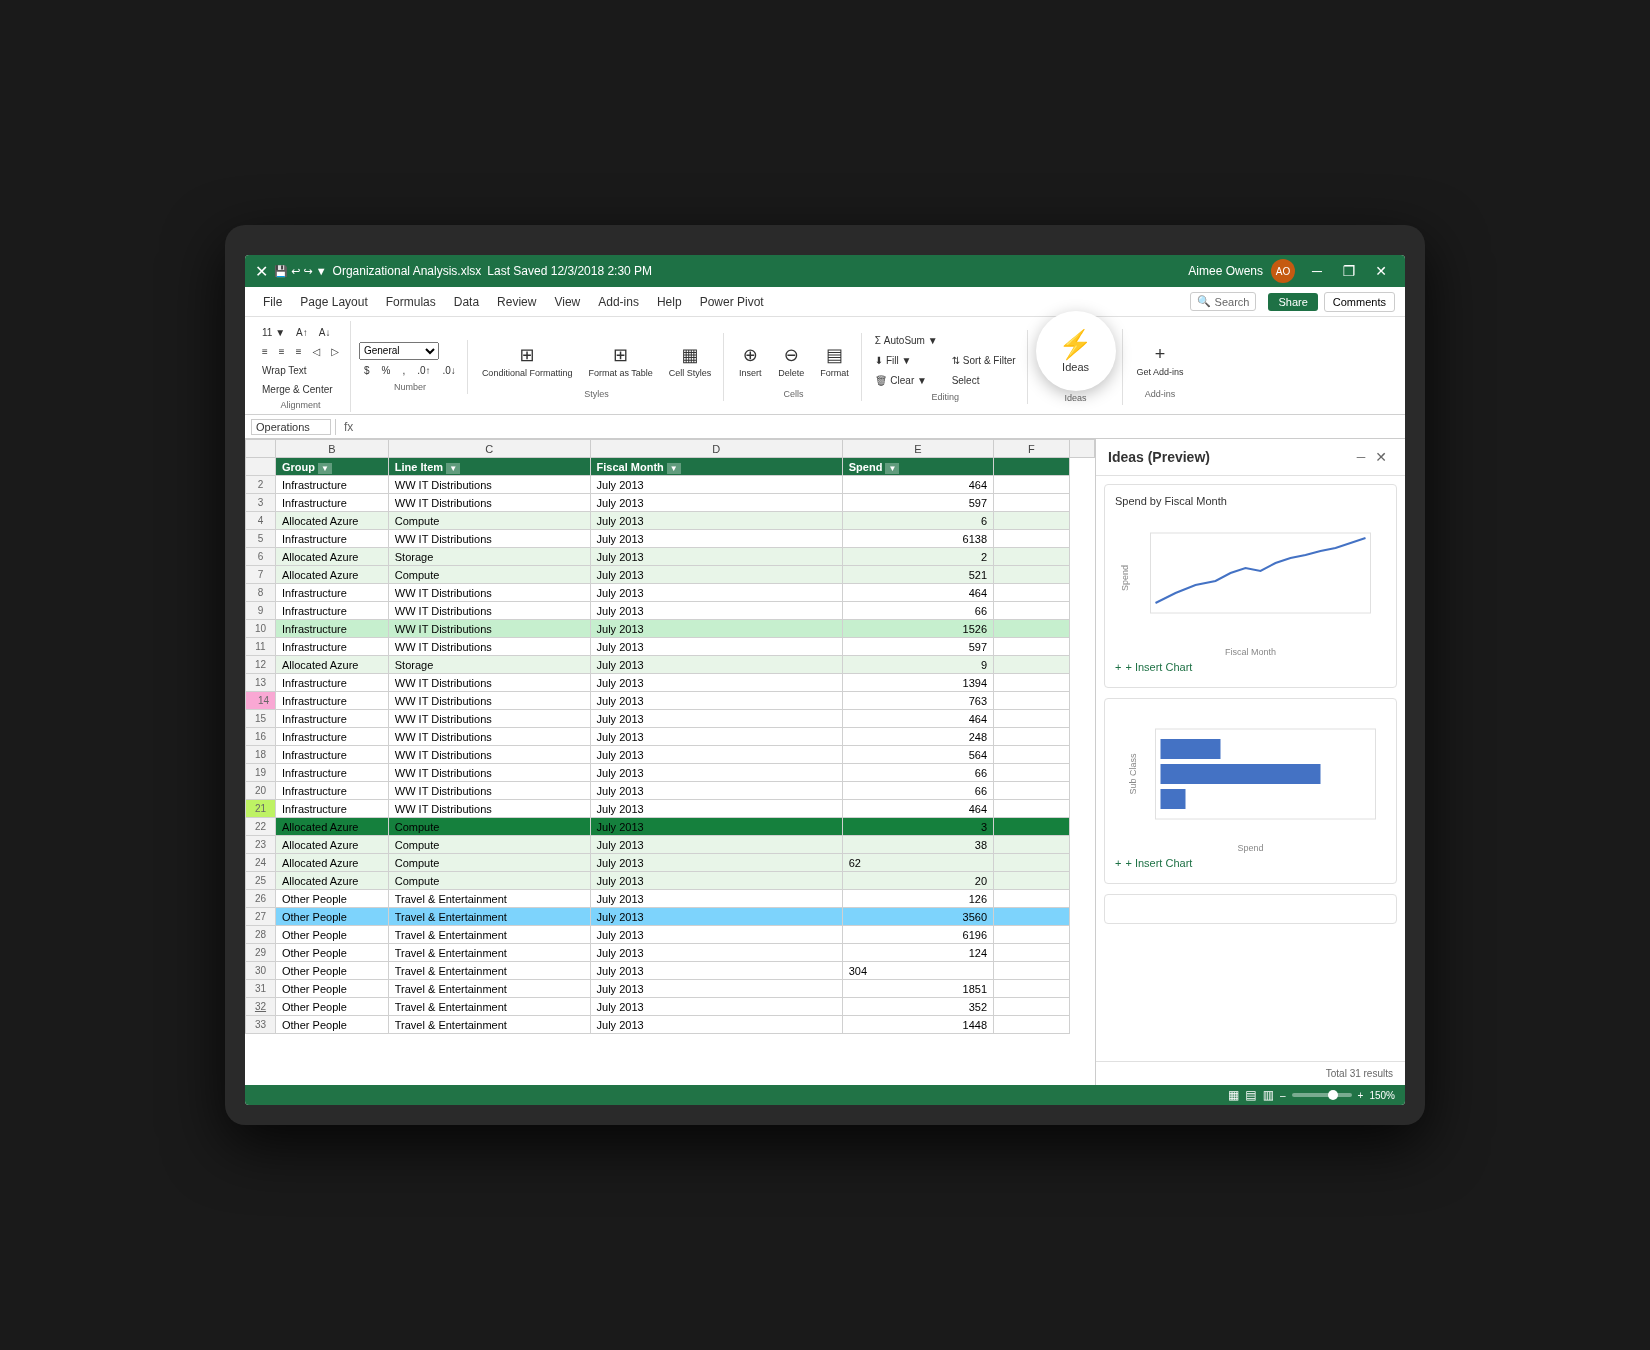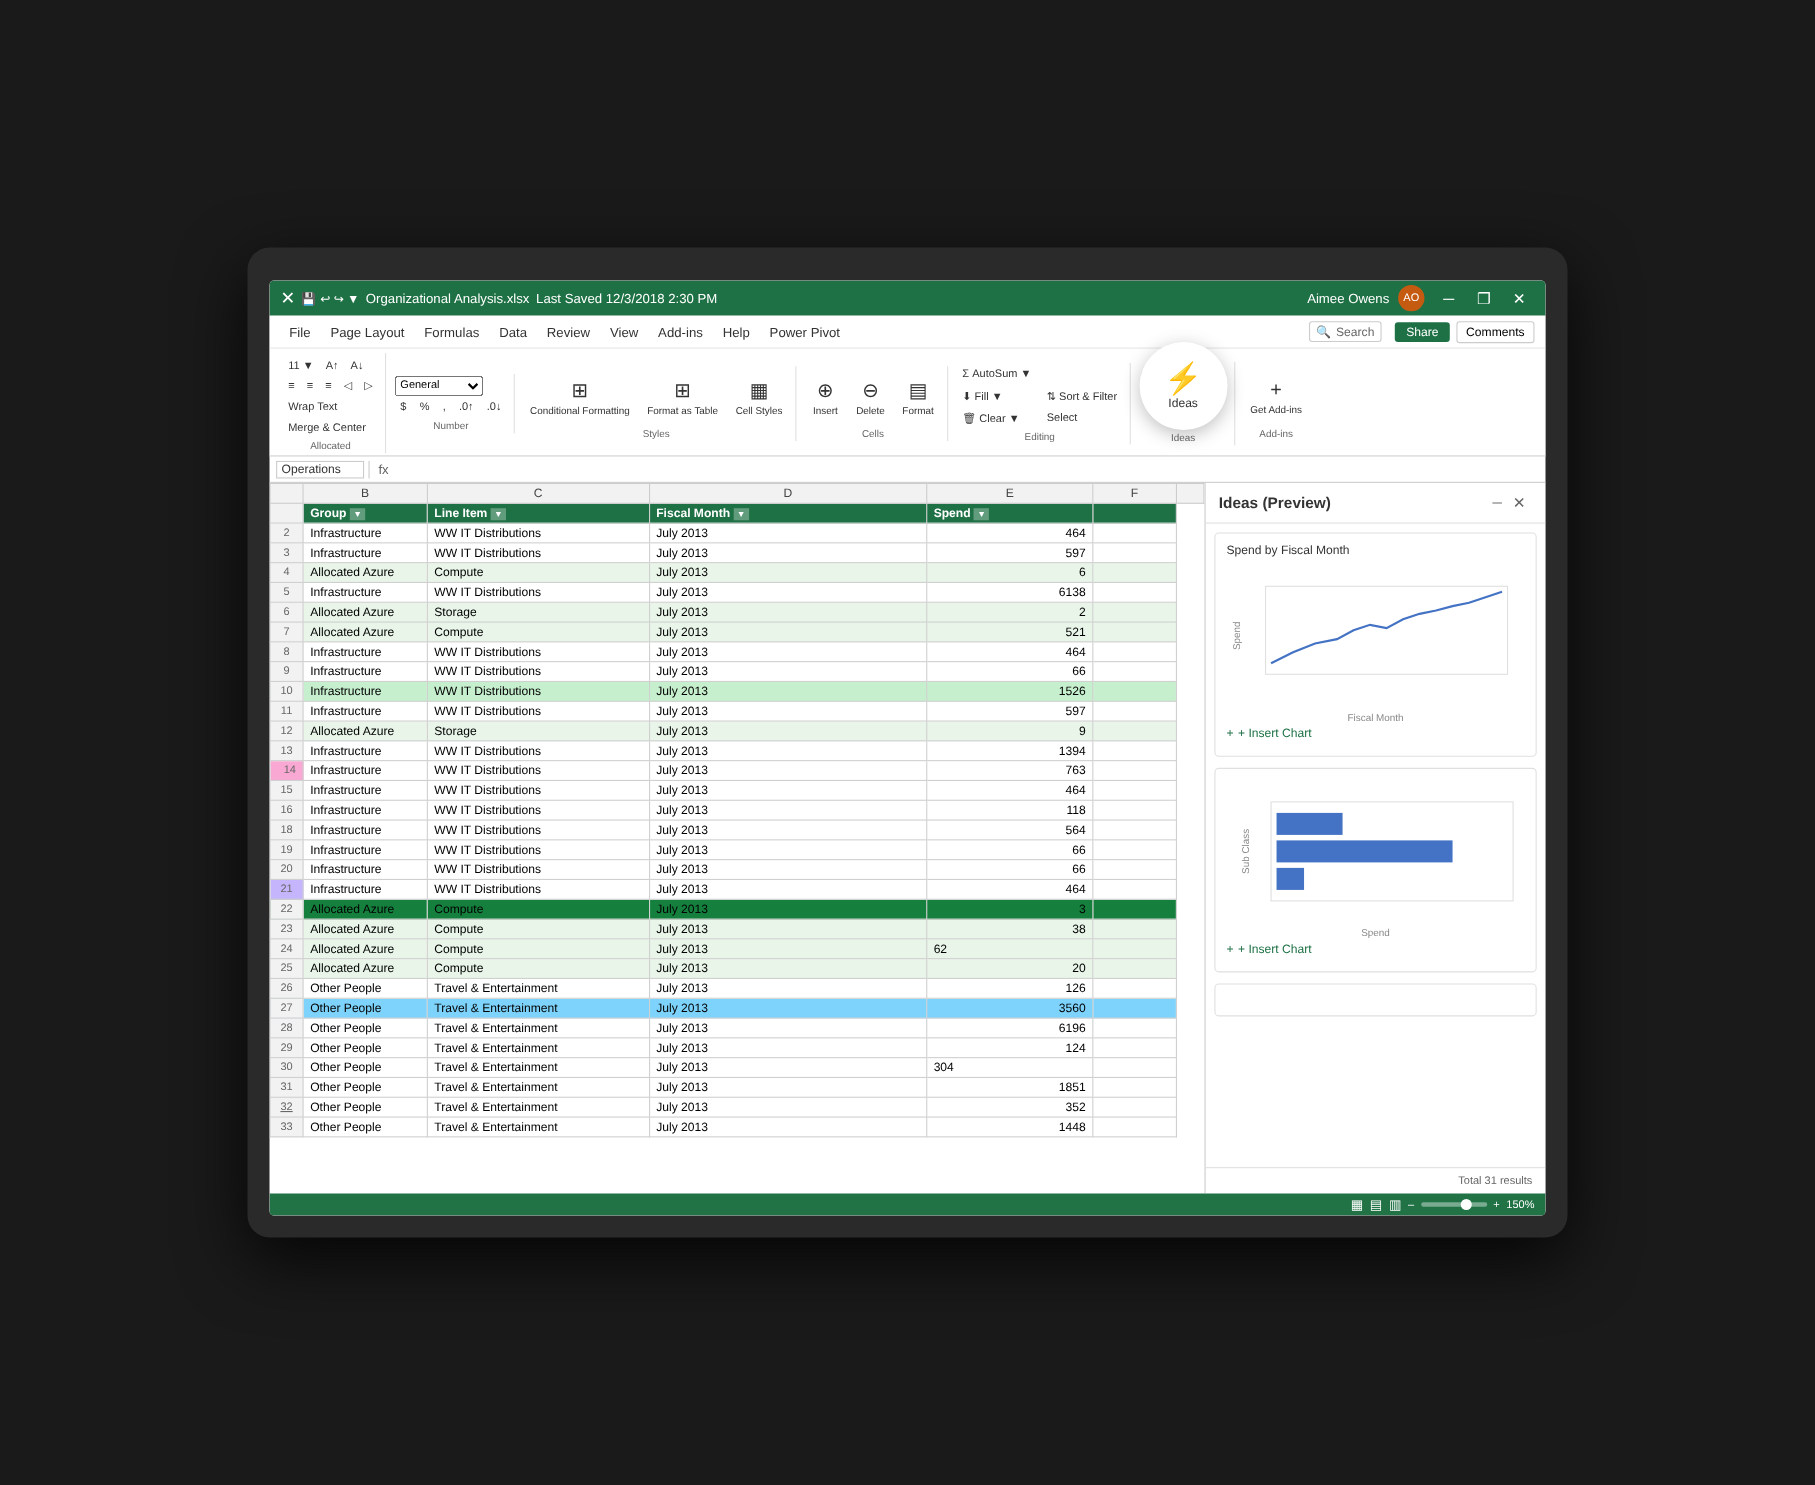--- a/index.html
+++ b/index.html
@@ -395,21 +395,21 @@
                 <button class="rb-btn-sm">▷</button>
               </div>
               <div style="display:flex;gap:1px;align-items:center;">
                 <button class="rb-btn-sm">Wrap Text</button>
               </div>
               <div style="display:flex;gap:1px;align-items:center;">
                 <button class="rb-btn-sm">Merge &amp; Center</button>
               </div>
             </div>
           </div>
-          <span class="ribbon-section-label">Allocated</span>
+          <span class="ribbon-section-label">Alignment</span>
         </div>
 
         <div class="ribbon-section">
           <div style="display:flex;flex-direction:column;gap:2px;">
             <select style="font-size:10px;width:80px;height:18px;">
               <option>General</option>
             </select>
             <div style="display:flex;gap:2px;">
               <button class="rb-btn-sm">$</button>
               <button class="rb-btn-sm">%</button>
@@ -645,21 +645,21 @@
                 <td>WW IT Distributions</td>
                 <td>July 2013</td>
                 <td style="text-align: right;">464</td>
                 <td></td>
               </tr>
               <tr style="background: rgb(255, 255, 255);">
                 <td style="background: rgb(242, 242, 242); text-align: center; font-size: 10px; color: rgb(102, 102, 102);">16</td>
                 <td>Infrastructure</td>
                 <td>WW IT Distributions</td>
                 <td>July 2013</td>
-                <td style="text-align: right;">118</td>
+                <td style="text-align: right;">248</td>
                 <td></td>
               </tr>
               <tr style="background: rgb(255, 255, 255);">
                 <td style="background: rgb(242, 242, 242); text-align: center; font-size: 10px; color: rgb(102, 102, 102);">18</td>
                 <td>Infrastructure</td>
                 <td>WW IT Distributions</td>
                 <td>July 2013</td>
                 <td style="text-align: right;">564</td>
                 <td></td>
               </tr>
@@ -673,21 +673,21 @@
               </tr>
               <tr style="background: rgb(255, 255, 255);">
                 <td style="background: rgb(242, 242, 242); text-align: center; font-size: 10px; color: rgb(102, 102, 102);">20</td>
                 <td>Infrastructure</td>
                 <td>WW IT Distributions</td>
                 <td>July 2013</td>
                 <td style="text-align: right;">66</td>
                 <td></td>
               </tr>
               <tr style="background: rgb(255, 255, 255);">
-                <td style="background: #c4b5fd; text-align: center; font-size: 10px; color: rgb(102, 102, 102);">21</td>
+                <td style="background: #bef264; text-align: center; font-size: 10px; color: rgb(102, 102, 102);">21</td>
                 <td>Infrastructure</td>
                 <td>WW IT Distributions</td>
                 <td>July 2013</td>
                 <td style="text-align: right;">464</td>
                 <td></td>
               </tr>
               <tr style="background: #15803d;">
                 <td style="background: rgb(242, 242, 242); text-align: center; font-size: 10px; color: rgb(102, 102, 102);">22</td>
                 <td>Allocated Azure</td>
                 <td>Compute</td>

